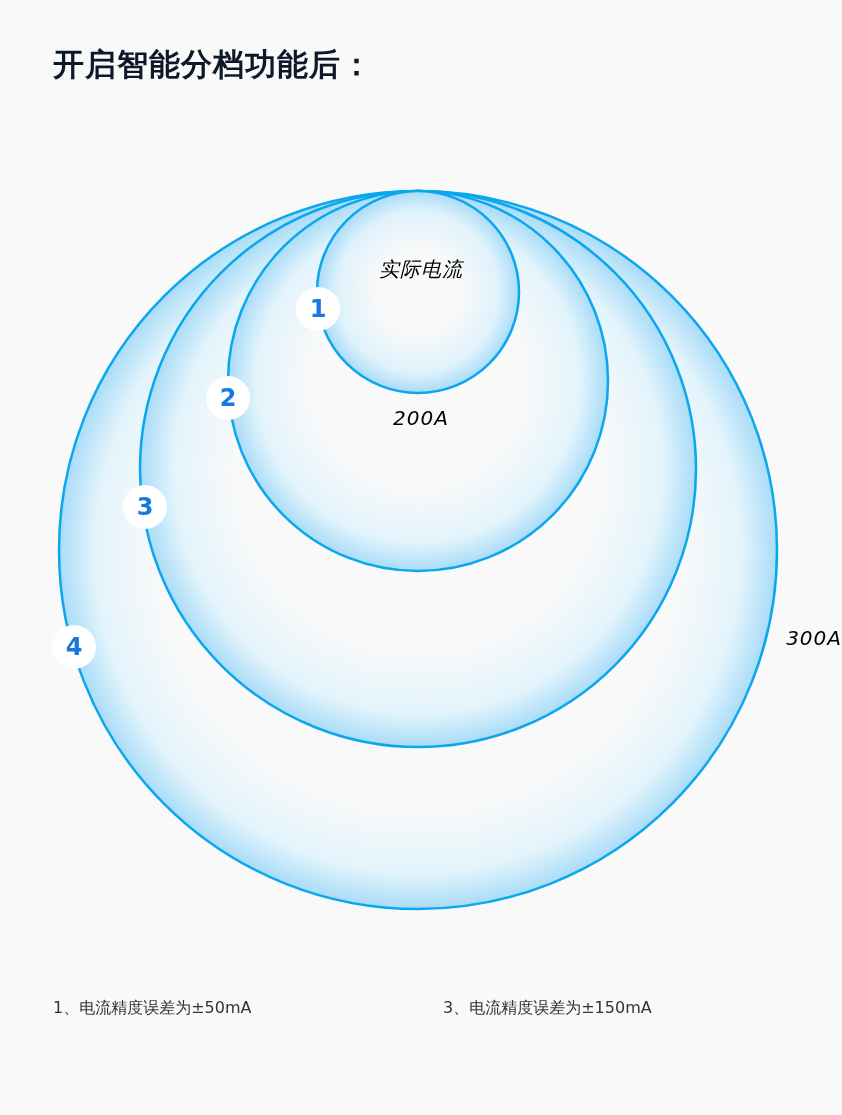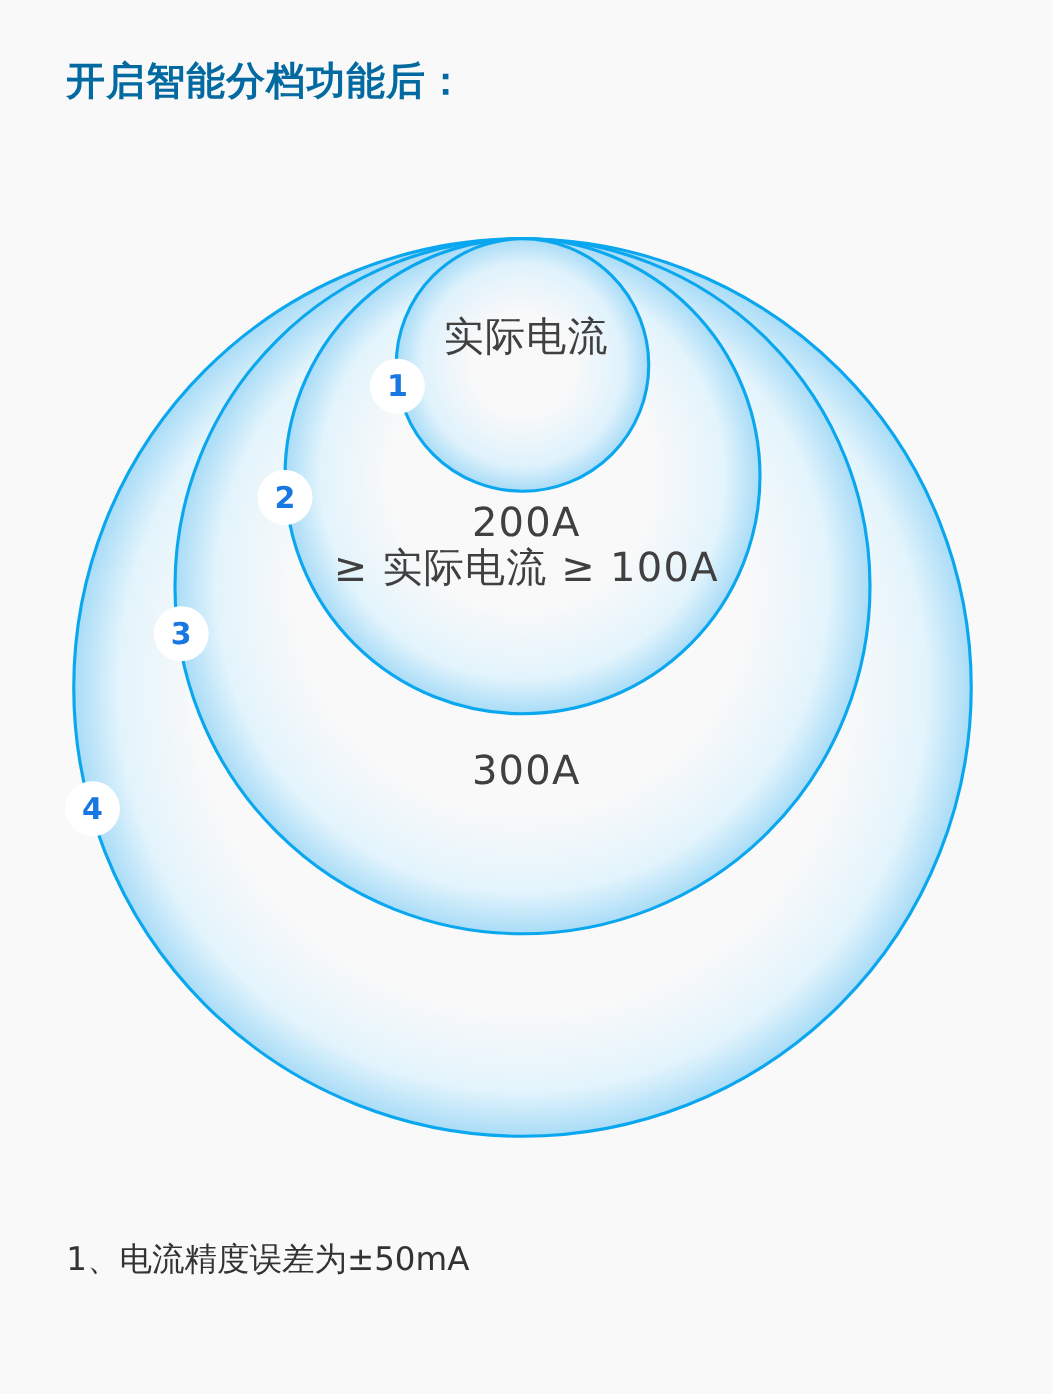--- a/index.html
+++ b/index.html
@@ -3,37 +3,37 @@
 <meta charset="utf-8">
 <style>
   html, body { margin: 0; padding: 0; }
   body {
     width: 842px; height: 1115px; background: #f9f9f9;
     font-family: "DejaVu Sans", "Liberation Sans", sans-serif;
     position: relative; overflow: hidden;
   }
   .title {
     position: absolute; left: 53px; top: 44px;
-    font-size: 31px; font-weight: bold; color: #0369a1; letter-spacing: 1px;
+    font-size: 31px; font-weight: bold; color: #0f172a; letter-spacing: 1px;
   }
   svg.diagram { position: absolute; left: 0; top: 0; }
   .zone-label {
     position: absolute; left: 0; width: 842px; text-align: center;
-    color: #404040; font-size: 32px; line-height: 36px; letter-spacing: 1px;
+    color: #000000; font-size: 20px; line-height: 36px; letter-spacing: 1px; font-style: italic;
   }
   .zone-label span { display: block; }
   .badge {
     position: absolute; width: 44px; height: 44px; border-radius: 50%;
     background: #ffffff; color: #1877e0; font-weight: bold; font-size: 24px;
     display: flex; align-items: center; justify-content: center;
   }
   .legend {
     position: absolute; left: 53px; top: 992px; width: 760px;
     display: grid; grid-template-columns: 390px 380px; row-gap: 17px;
-    color: #333333; font-size: 26px; line-height: 32px;
+    color: #333333; font-size: 16px; line-height: 32px;
   }
 </style>
 </head>
 <body>
 
 <div class="title">开启智能分档功能后：</div>
 
 <svg class="diagram" width="842" height="1115">
   <defs>
     <radialGradient id="g4" cx="50%" cy="50%" r="50%">
@@ -61,28 +61,28 @@
   <circle cx="418" cy="469" r="278" fill="url(#g3)" stroke="#0aa7ef" stroke-width="2.5"></circle>
   <circle cx="418" cy="381" r="190" fill="url(#g2)" stroke="#0aa7ef" stroke-width="2.5"></circle>
   <circle cx="418" cy="292" r="101" fill="url(#g1)" stroke="#0aa7ef" stroke-width="2.5"></circle>
 </svg>
 
 <div class="zone-label" style="top:251px;">
   <span>实际电流</span>
 </div>
 <div class="zone-label" style="top:400px;">
   <span>200A</span>
-  <span>≥ 实际电流 ≥ 100A</span>
 </div>
-<div class="zone-label" style="top:598px;">
+<div class="zone-label" style="top:620px;text-align:right;">
   <span>300A</span>
 </div>
 <div class="zone-label" style="top:775px;">
 </div>
 
 <div class="badge" style="left:296px; top:287px;">1</div>
 <div class="badge" style="left:206px; top:376px;">2</div>
 <div class="badge" style="left:123px; top:485px;">3</div>
 <div class="badge" style="left:52px; top:625px;">4</div>
 
 <div class="legend">
   <div>1、电流精度误差为±50mA</div>
+  <div>3、电流精度误差为±150mA</div>
 </div>
 
 </body></html>

